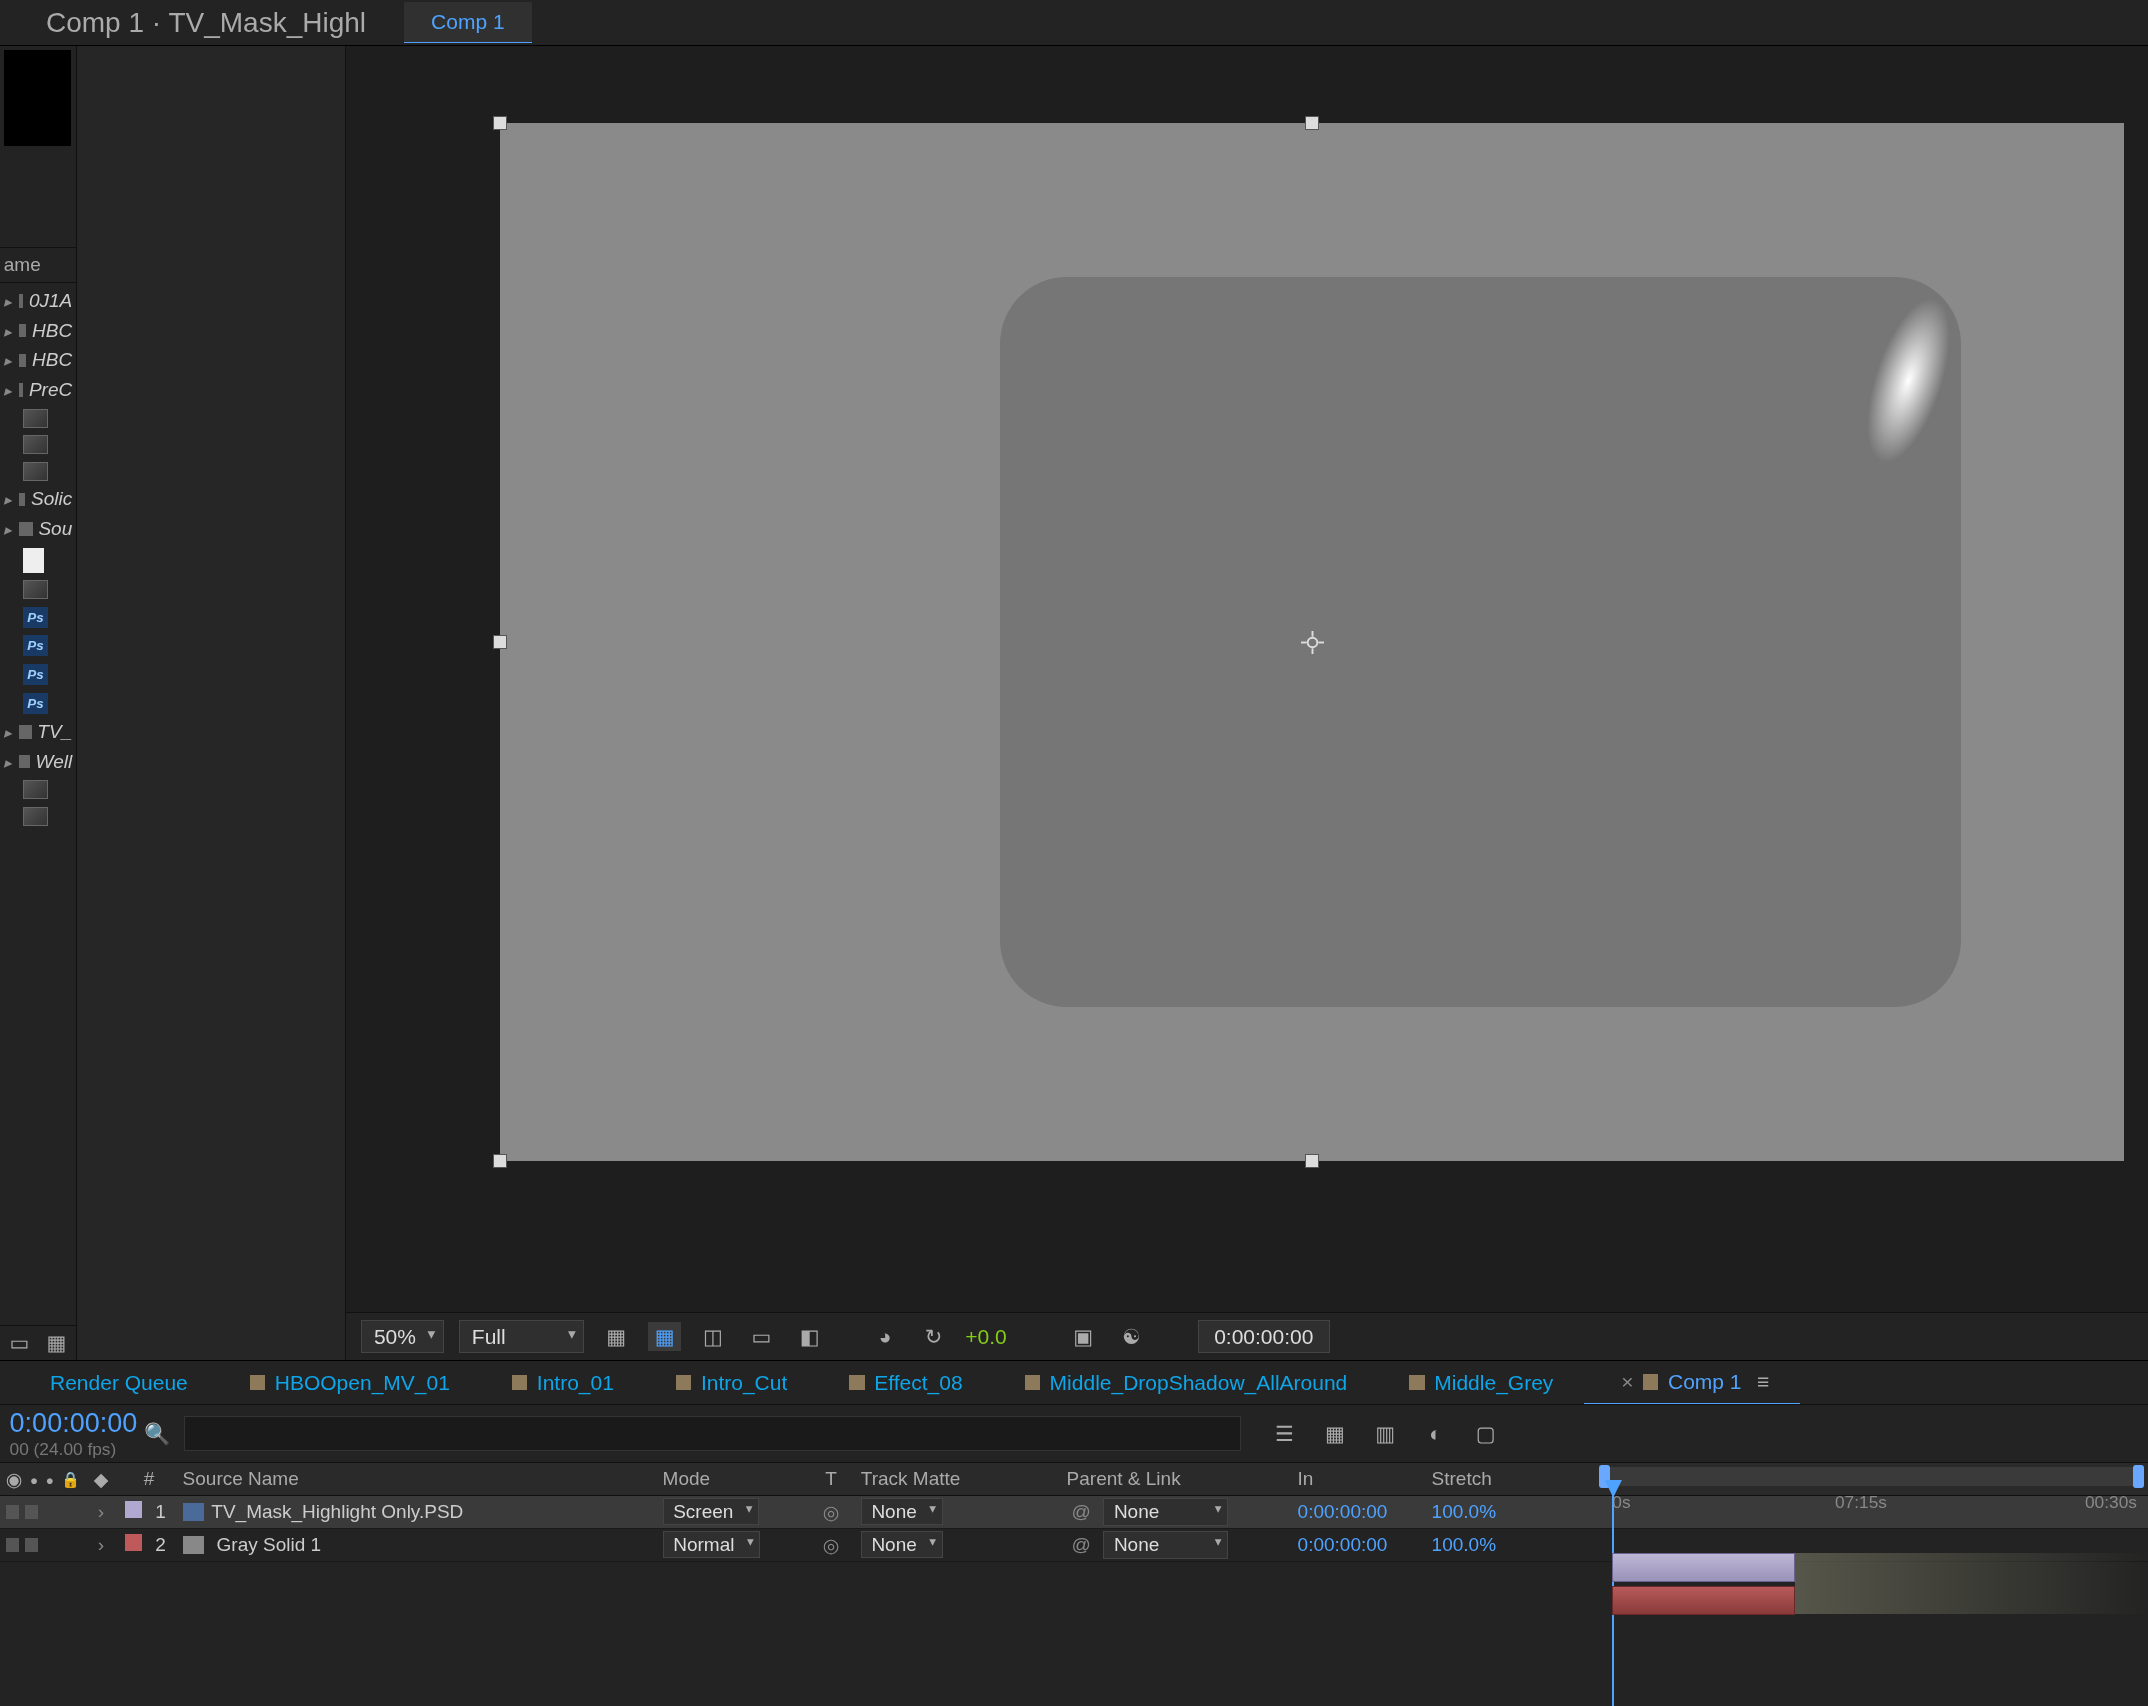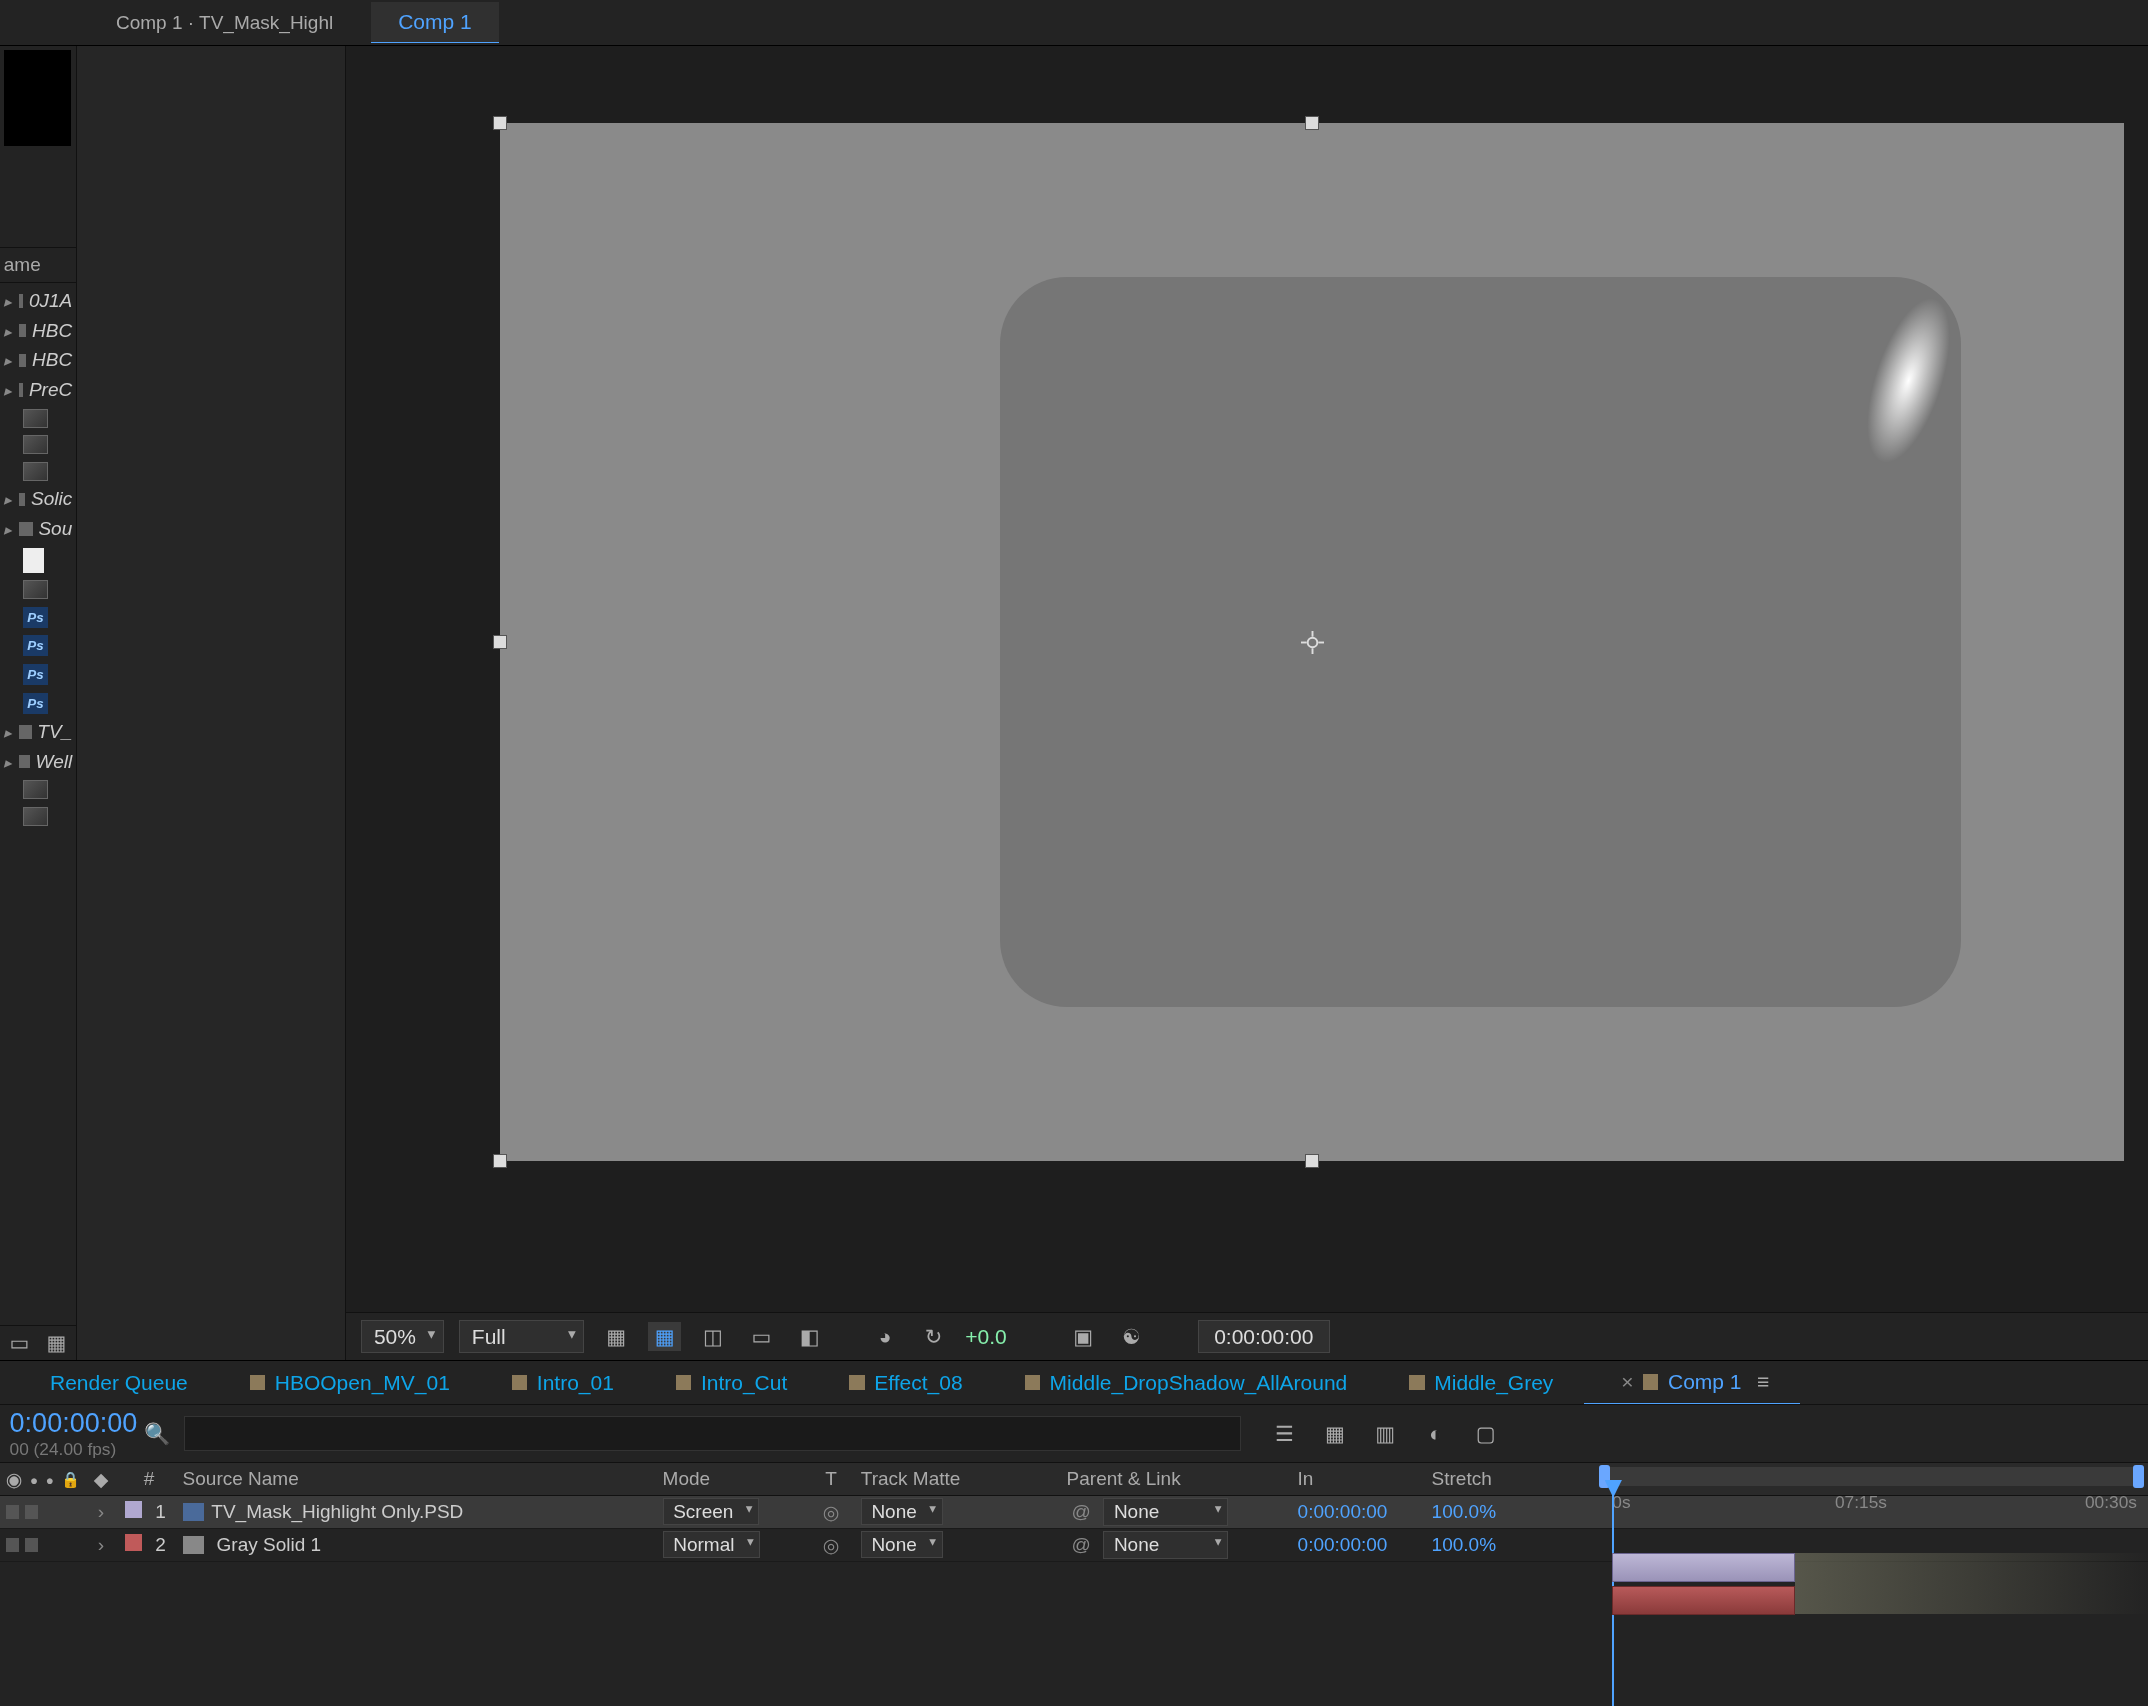--- a/index.html
+++ b/index.html
@@ -1,20 +1,20 @@
 <!DOCTYPE html>
 <html><head>
 <meta charset="utf-8">
 <style>
   * { margin: 0; padding: 0; box-sizing: border-box; font-family: -apple-system, "Segoe UI", Arial, sans-serif; }
   body { background: #1e1e1e; color: #ccc; width: 2148px; height: 1706px; overflow: hidden; font-size: 21px; position: relative; }
 
   
   .top-breadcrumb { position: absolute; top: 0; left: 0; right: 0; height: 46px; background: #232323; display: flex; align-items: center; border-bottom: 1px solid #000; }
-  .breadcrumb-text { color: #aaa; padding-left: 116px; font-size: 19px; }
+  .breadcrumb-text { color: #aaa; padding-left: 46px; font-size: 28px; }
   .comp-tab { margin-left: 38px; background: #303030; color: #4fa3ff; padding: 7.7px 27px; font-size: 21px; cursor: pointer; border-bottom: 1.9px solid #4fa3ff; }
 
   
   .left-panel { position: absolute; top: 46px; left: 0; width: 77px; bottom: 346px; background: #232323; border-right: 1px solid #111; overflow: hidden; }
   .left-thumb-area { height: 202px; border-bottom: 1px solid #111; background: #232323; display:flex; align-items:flex-start; }
   .left-thumb { width: 67px; height: 96px; background: #000; margin: 3.8px; }
   .left-header { font-size: 19px; color: #aaa; padding: 5.8px 3.8px; border-bottom: 1px solid #111; }
   .left-list { padding: 3.8px 1.9px; }
   .left-item { display: flex; align-items: center; gap: 5.8px; padding: 3.8px 1.9px; font-size: 19px; color: #ccc; cursor: pointer; font-style: italic; }
   .folder-icon::before { content: "▸"; color: #888; font-size: 15.4px; margin-right: 1.9px; }
@@ -40,21 +40,21 @@
   .h-bl{bottom:-6.7px;left:-6.7px;} .h-bm{bottom:-6.7px;left:calc(50% - 6.7px);}
   .anchor { position:absolute; left:calc(50% - 11.5px); top:calc(50% - 11.5px); width:23px; height:23px; }
   .anchor svg { display:block; }
 
   
   .viewer-footer { position:absolute; bottom:0; left:0; right:0; height:48px; background:#232323; border-top:1px solid #111; display:flex; align-items:center; gap:15.4px; padding:0 15.4px; font-size:21px; }
   .dropdown { background:#2f2f2f; border:1px solid #444; color:#ddd; padding:3.8px 27px 3.8px 11.5px; position:relative; cursor:pointer; }
   .dropdown::after{content:"▾"; position:absolute; right:7.7px; color:#aaa; font-size:15.4px;}
   .icon-btn { width:33px; height:29px; display:inline-flex; align-items:center; justify-content:center; color:#aaa; cursor:pointer; }
   .icon-btn.active{ background:#3a3a3a; color:#4fa3ff; }
-  .exposure-val{ color:#86efac; }
+  .exposure-val{ color:#84cc16; }
   .timecode-box{ background:#2f2f2f; border:1px solid #444; padding:3.8px 15.4px; color:#ddd; }
 
   
   .timeline { position:absolute; left:0; right:0; bottom:0; height:346px; background:#232323; border-top:1px solid #000; }
   .tl-tabs { height:44px; display:flex; align-items:center; gap:0; border-bottom:1px solid #111; padding-left:19px; }
   .tl-tab { display:flex; align-items:center; gap:9.6px; padding:0 31px; height:100%; color:#0ea5e9; cursor:pointer; }
   .tl-tab .sq{ width:15.4px; height:15.4px; background:#8c7a5a; }
   .tl-tab.active{ color:#4fa3ff; border-bottom:1.9px solid #4fa3ff; }
   .tl-tab .close{ color:#888; margin-left:5.8px; }
   .tl-menu-icon{ color:#aaa; margin-left:5.8px; }

